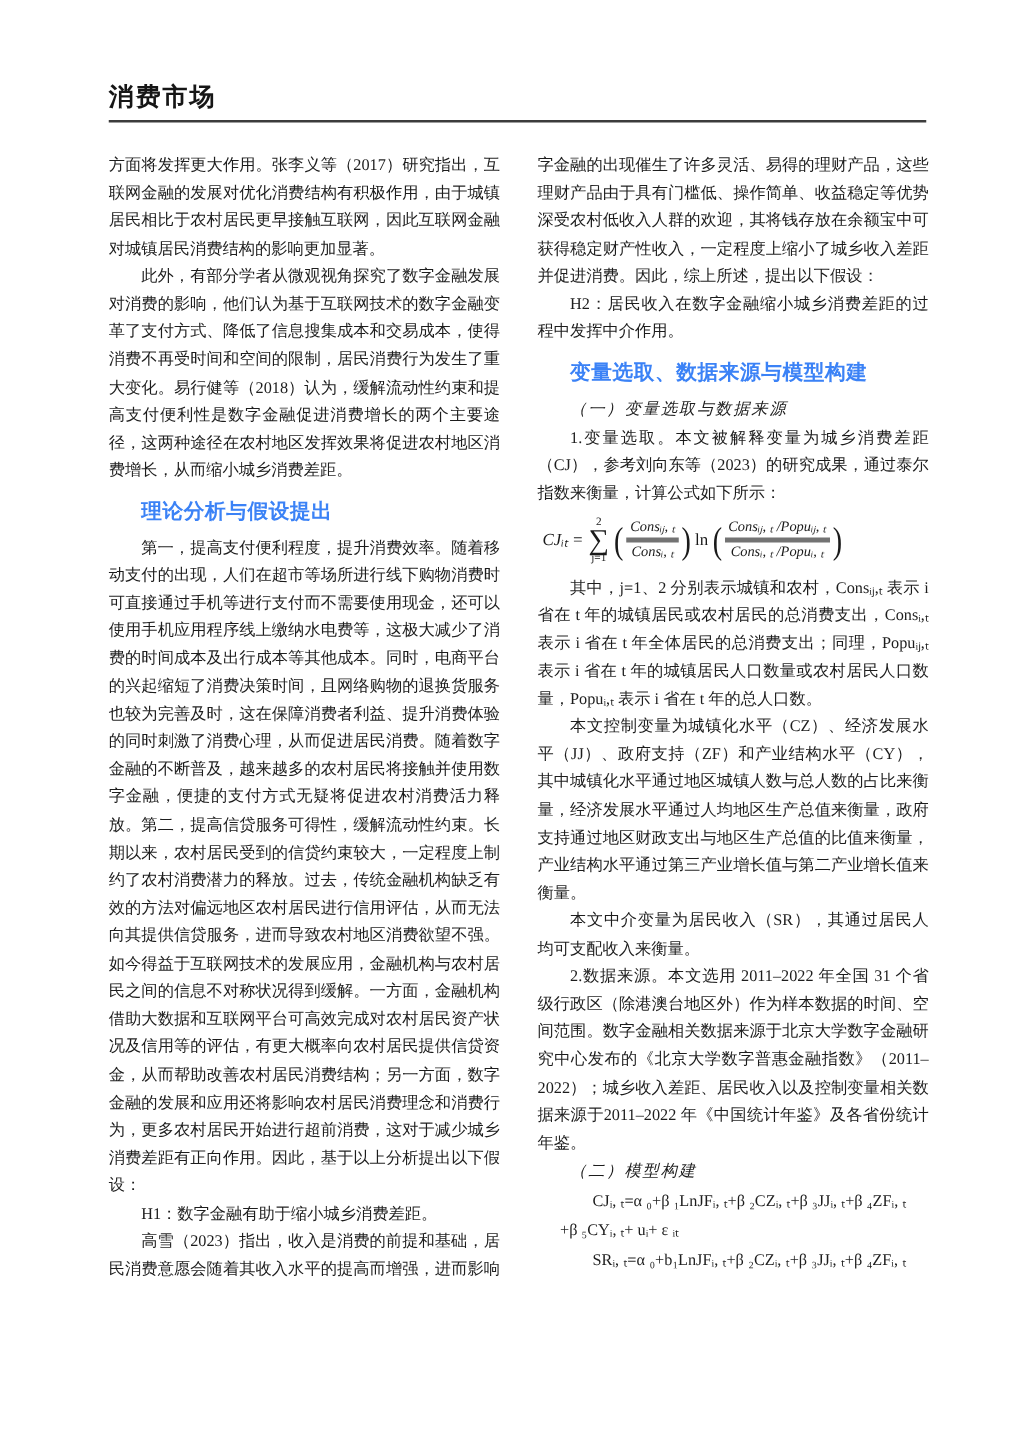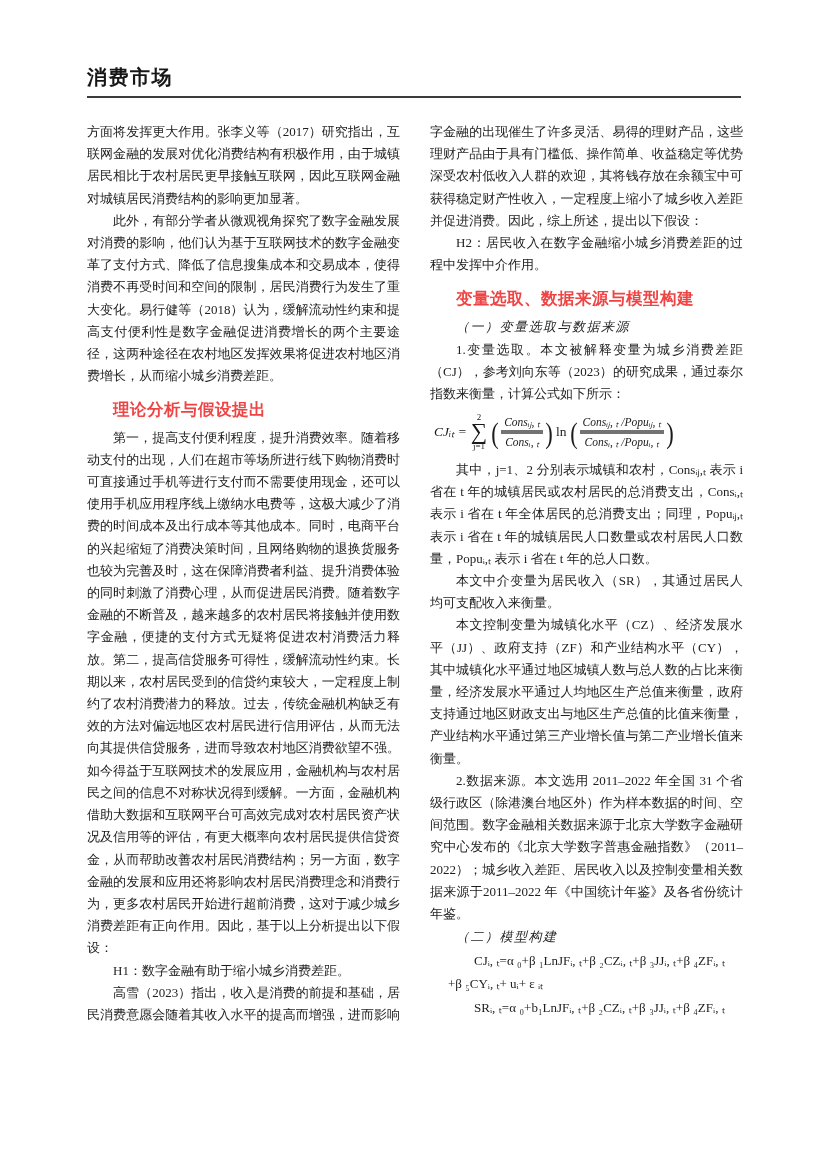--- a/index.html
+++ b/index.html
@@ -16,21 +16,21 @@
   .header-rule { margin-top:5px; height:2px; background:#3c3c3c; }
 
   
   .columns { position:absolute; left:87px; top:121px; width:656px; display:flex; gap:30px; }
   .col { width:313px; font-size:13px; line-height:22.2px; text-align:justify; }
   .col p { margin:0; text-indent:2em; }
   .col p.noindent { text-indent:0; }
 
   h2.sec {
     font-family:"Liberation Sans", sans-serif; font-size:16.5px; font-weight:bold;
-    color:#ef4444; margin:11px 0 6px 26px; letter-spacing:0.5px;
+    color:#3b82f6; margin:11px 0 6px 26px; letter-spacing:0.5px;
   }
   .subhead { font-style:italic; text-indent:2em; letter-spacing:1.5px; margin:1px 0 !important; }
   .eq { word-break:break-all; margin:2px 18px !important; }
 
   
   .formula {
     display:flex; align-items:center; font-style:italic;
     margin:8px 0 8px 4px; font-size:13.5px; line-height:1.1; color:#1a1a1a;
   }
   .f-lhs { margin-right:4px; white-space:nowrap; }
@@ -96,22 +96,22 @@
         <span class="f-ln">ln</span>
         <span class="paren">(</span>
         <span class="frac">
           <span class="num">Consᵢⱼ, ₜ /Popuᵢⱼ, ₜ</span>
           <span class="den">Consᵢ, ₜ /Popuᵢ, ₜ</span>
         </span>
         <span class="paren">)</span>
       </div>
 
       <p>其中，j=1、2 分别表示城镇和农村，Consᵢⱼ,ₜ 表示 i 省在 t 年的城镇居民或农村居民的总消费支出，Consᵢ,ₜ 表示 i 省在 t 年全体居民的总消费支出；同理，Popuᵢⱼ,ₜ 表示 i 省在 t 年的城镇居民人口数量或农村居民人口数量，Popuᵢ,ₜ 表示 i 省在 t 年的总人口数。</p>
+      <p>本文控制变量为城镇化水平（CZ）、经济发展水平（JJ）、政府支持（ZF）和产业结构水平（CY），其中城镇化水平通过地区城镇人数与总人数的占比来衡量，经济发展水平通过人均地区生产总值来衡量，政府支持通过地区财政支出与地区生产总值的比值来衡量，产业结构水平通过第三产业增长值与第二产业增长值来衡量。</p>
       <p>本文中介变量为居民收入（SR），其通过居民人均可支配收入来衡量。</p>
-      <p>本文控制变量为城镇化水平（CZ）、经济发展水平（JJ）、政府支持（ZF）和产业结构水平（CY），其中城镇化水平通过地区城镇人数与总人数的占比来衡量，经济发展水平通过人均地区生产总值来衡量，政府支持通过地区财政支出与地区生产总值的比值来衡量，产业结构水平通过第三产业增长值与第二产业增长值来衡量。</p>
       <p>2.数据来源。本文选用 2011–2022 年全国 31 个省级行政区（除港澳台地区外）作为样本数据的时间、空间范围。数字金融相关数据来源于北京大学数字金融研究中心发布的《北京大学数字普惠金融指数》（2011–2022）；城乡收入差距、居民收入以及控制变量相关数据来源于2011–2022 年《中国统计年鉴》及各省份统计年鉴。</p>
       <p class="subhead">（二）模型构建</p>
       <p class="eq">CJᵢ, ₜ=α ₀+β ₁LnJFᵢ, ₜ+β ₂CZᵢ, ₜ+β ₃JJᵢ, ₜ+β ₄ZFᵢ, ₜ+β ₅CYᵢ, ₜ+ uᵢ+ ε ᵢₜ</p>
       <p class="eq">SRᵢ, ₜ=α ₀+b₁LnJFᵢ, ₜ+β ₂CZᵢ, ₜ+β ₃JJᵢ, ₜ+β ₄ZFᵢ, ₜ+β ₅CYᵢ, ₜ+ uᵢ+ ε ᵢₜ</p>
       <p class="eq">CJᵢ, ₜ=α ₀+a₁LnJFᵢ, ₜ+b₂SRᵢ, ₜ+β ₂CZᵢ, ₜ+β ₃JJᵢ, ₜ+β ₄ZFᵢ, ₜ+β ₅CYᵢ, ₜ+uᵢ+ ε ᵢₜ</p>
     </section>
 
   </main>
 
   <footer class="footer">

